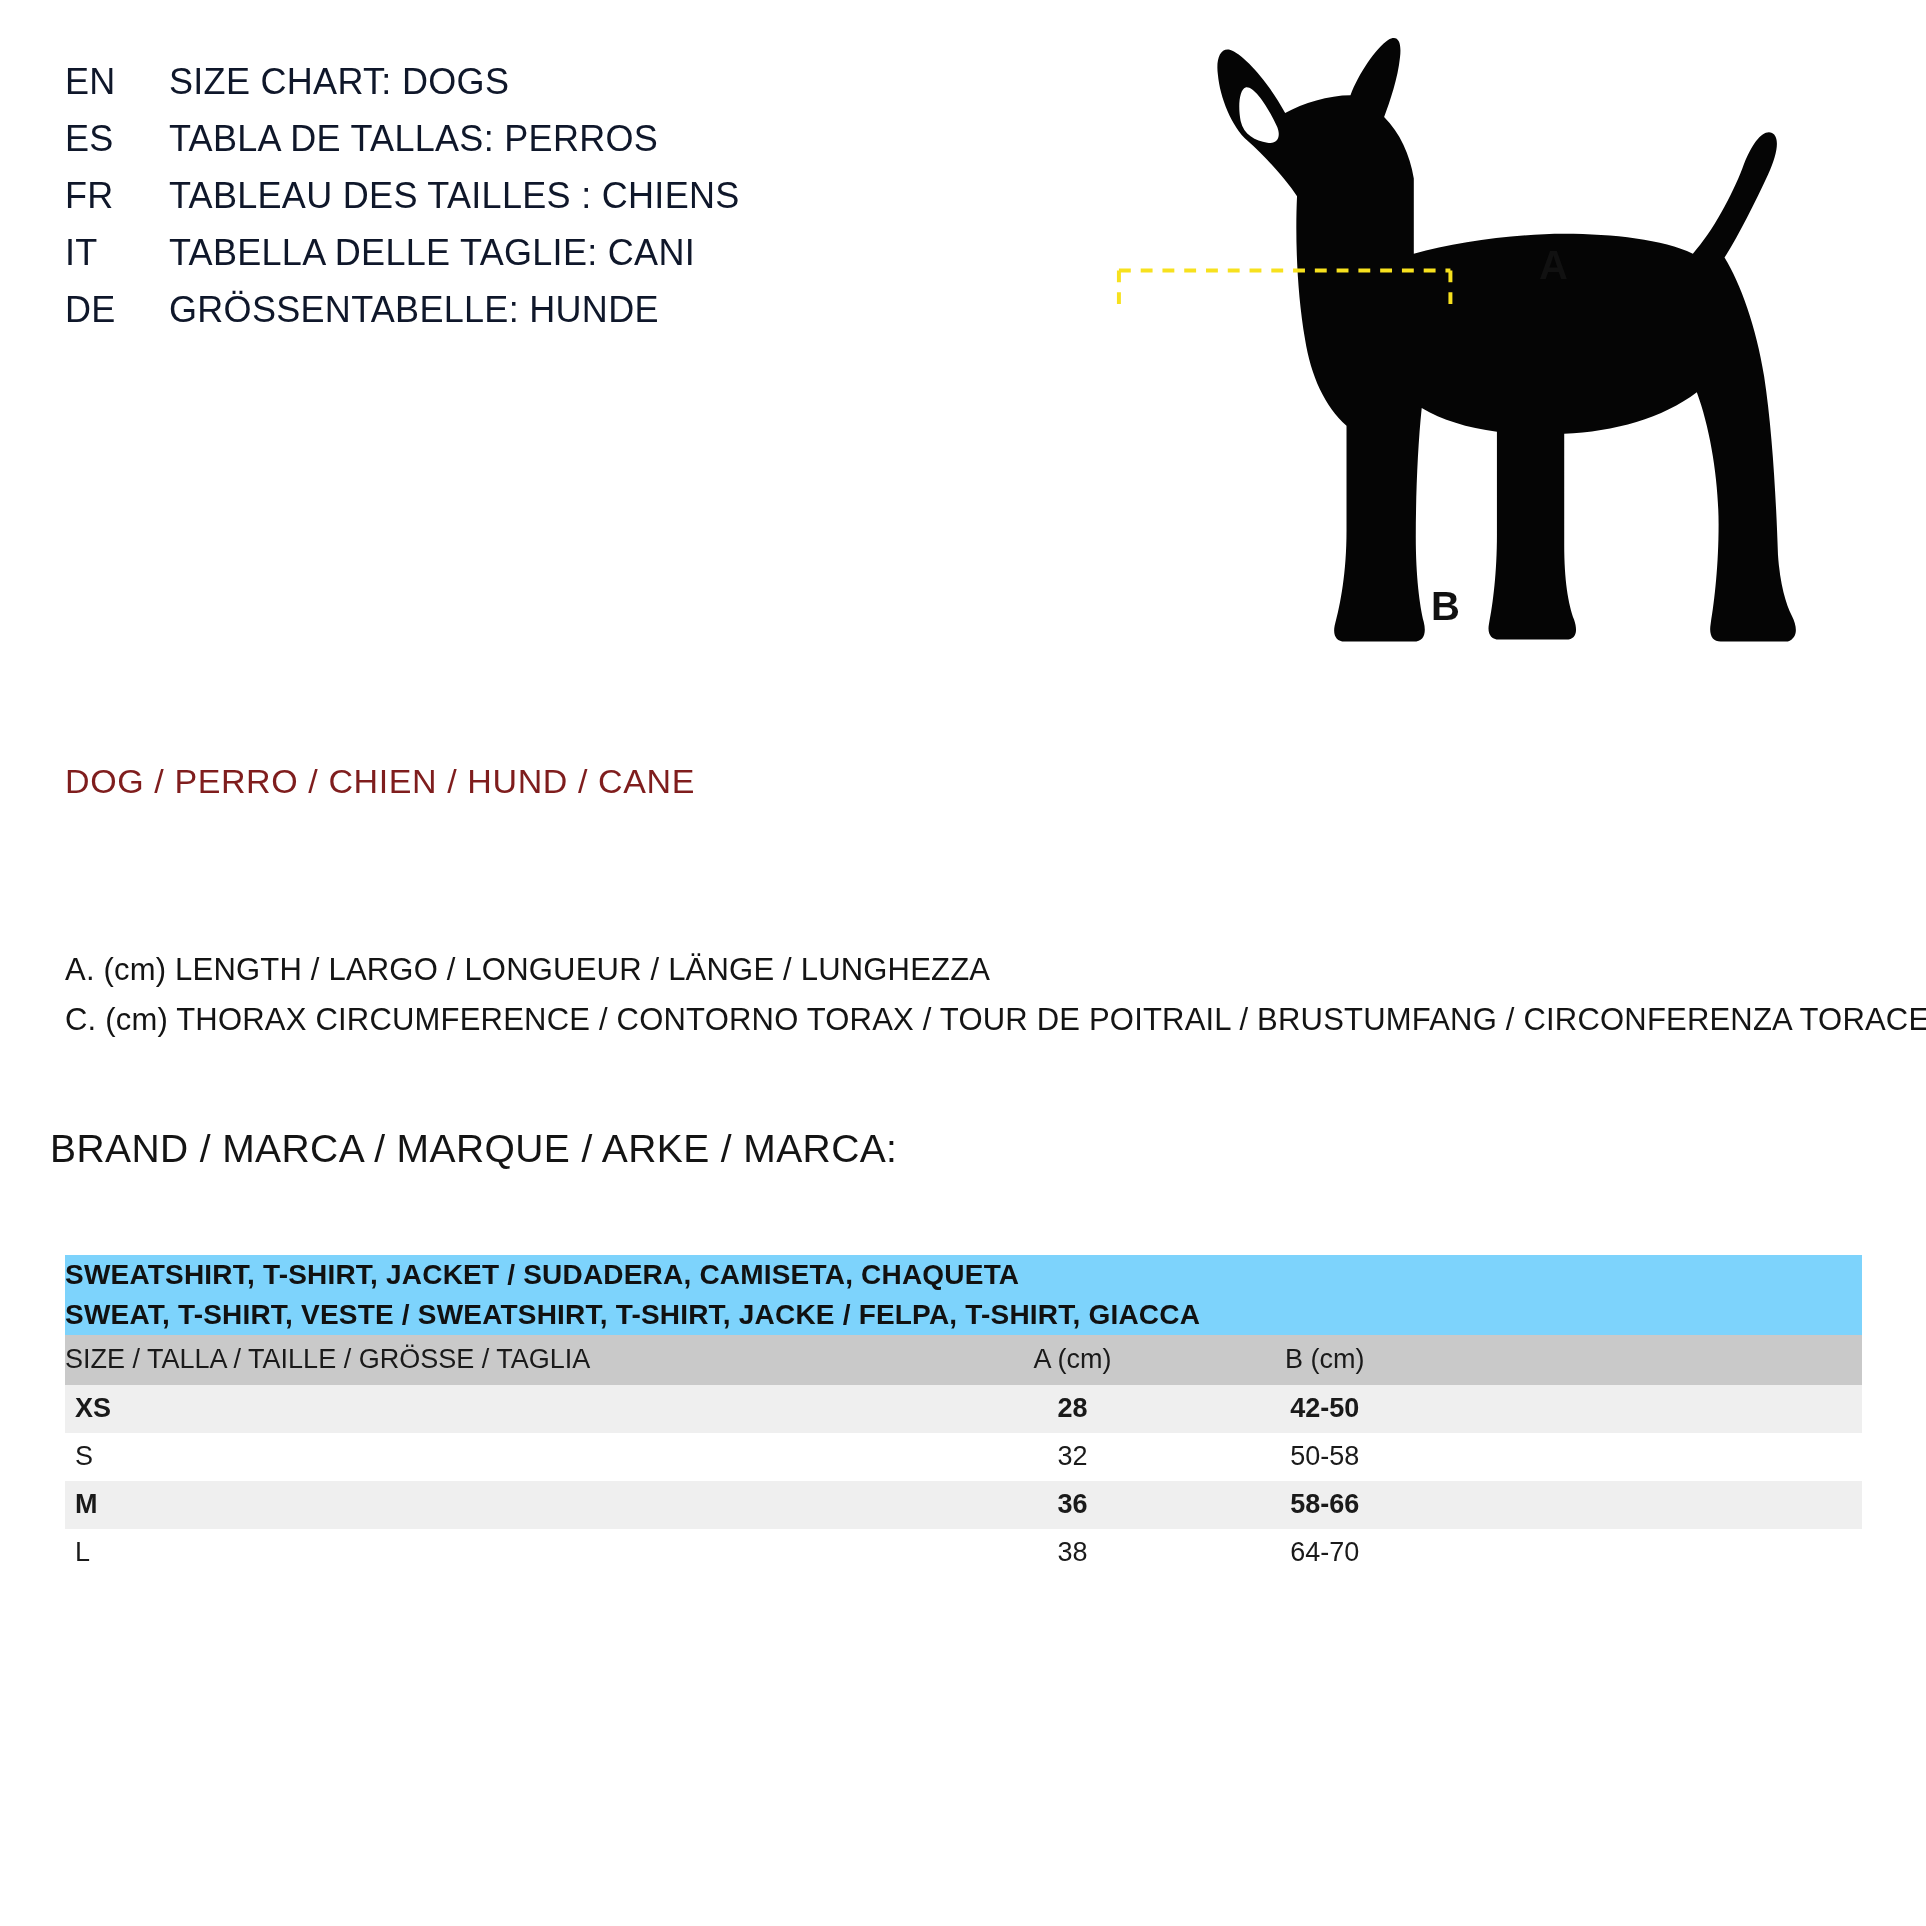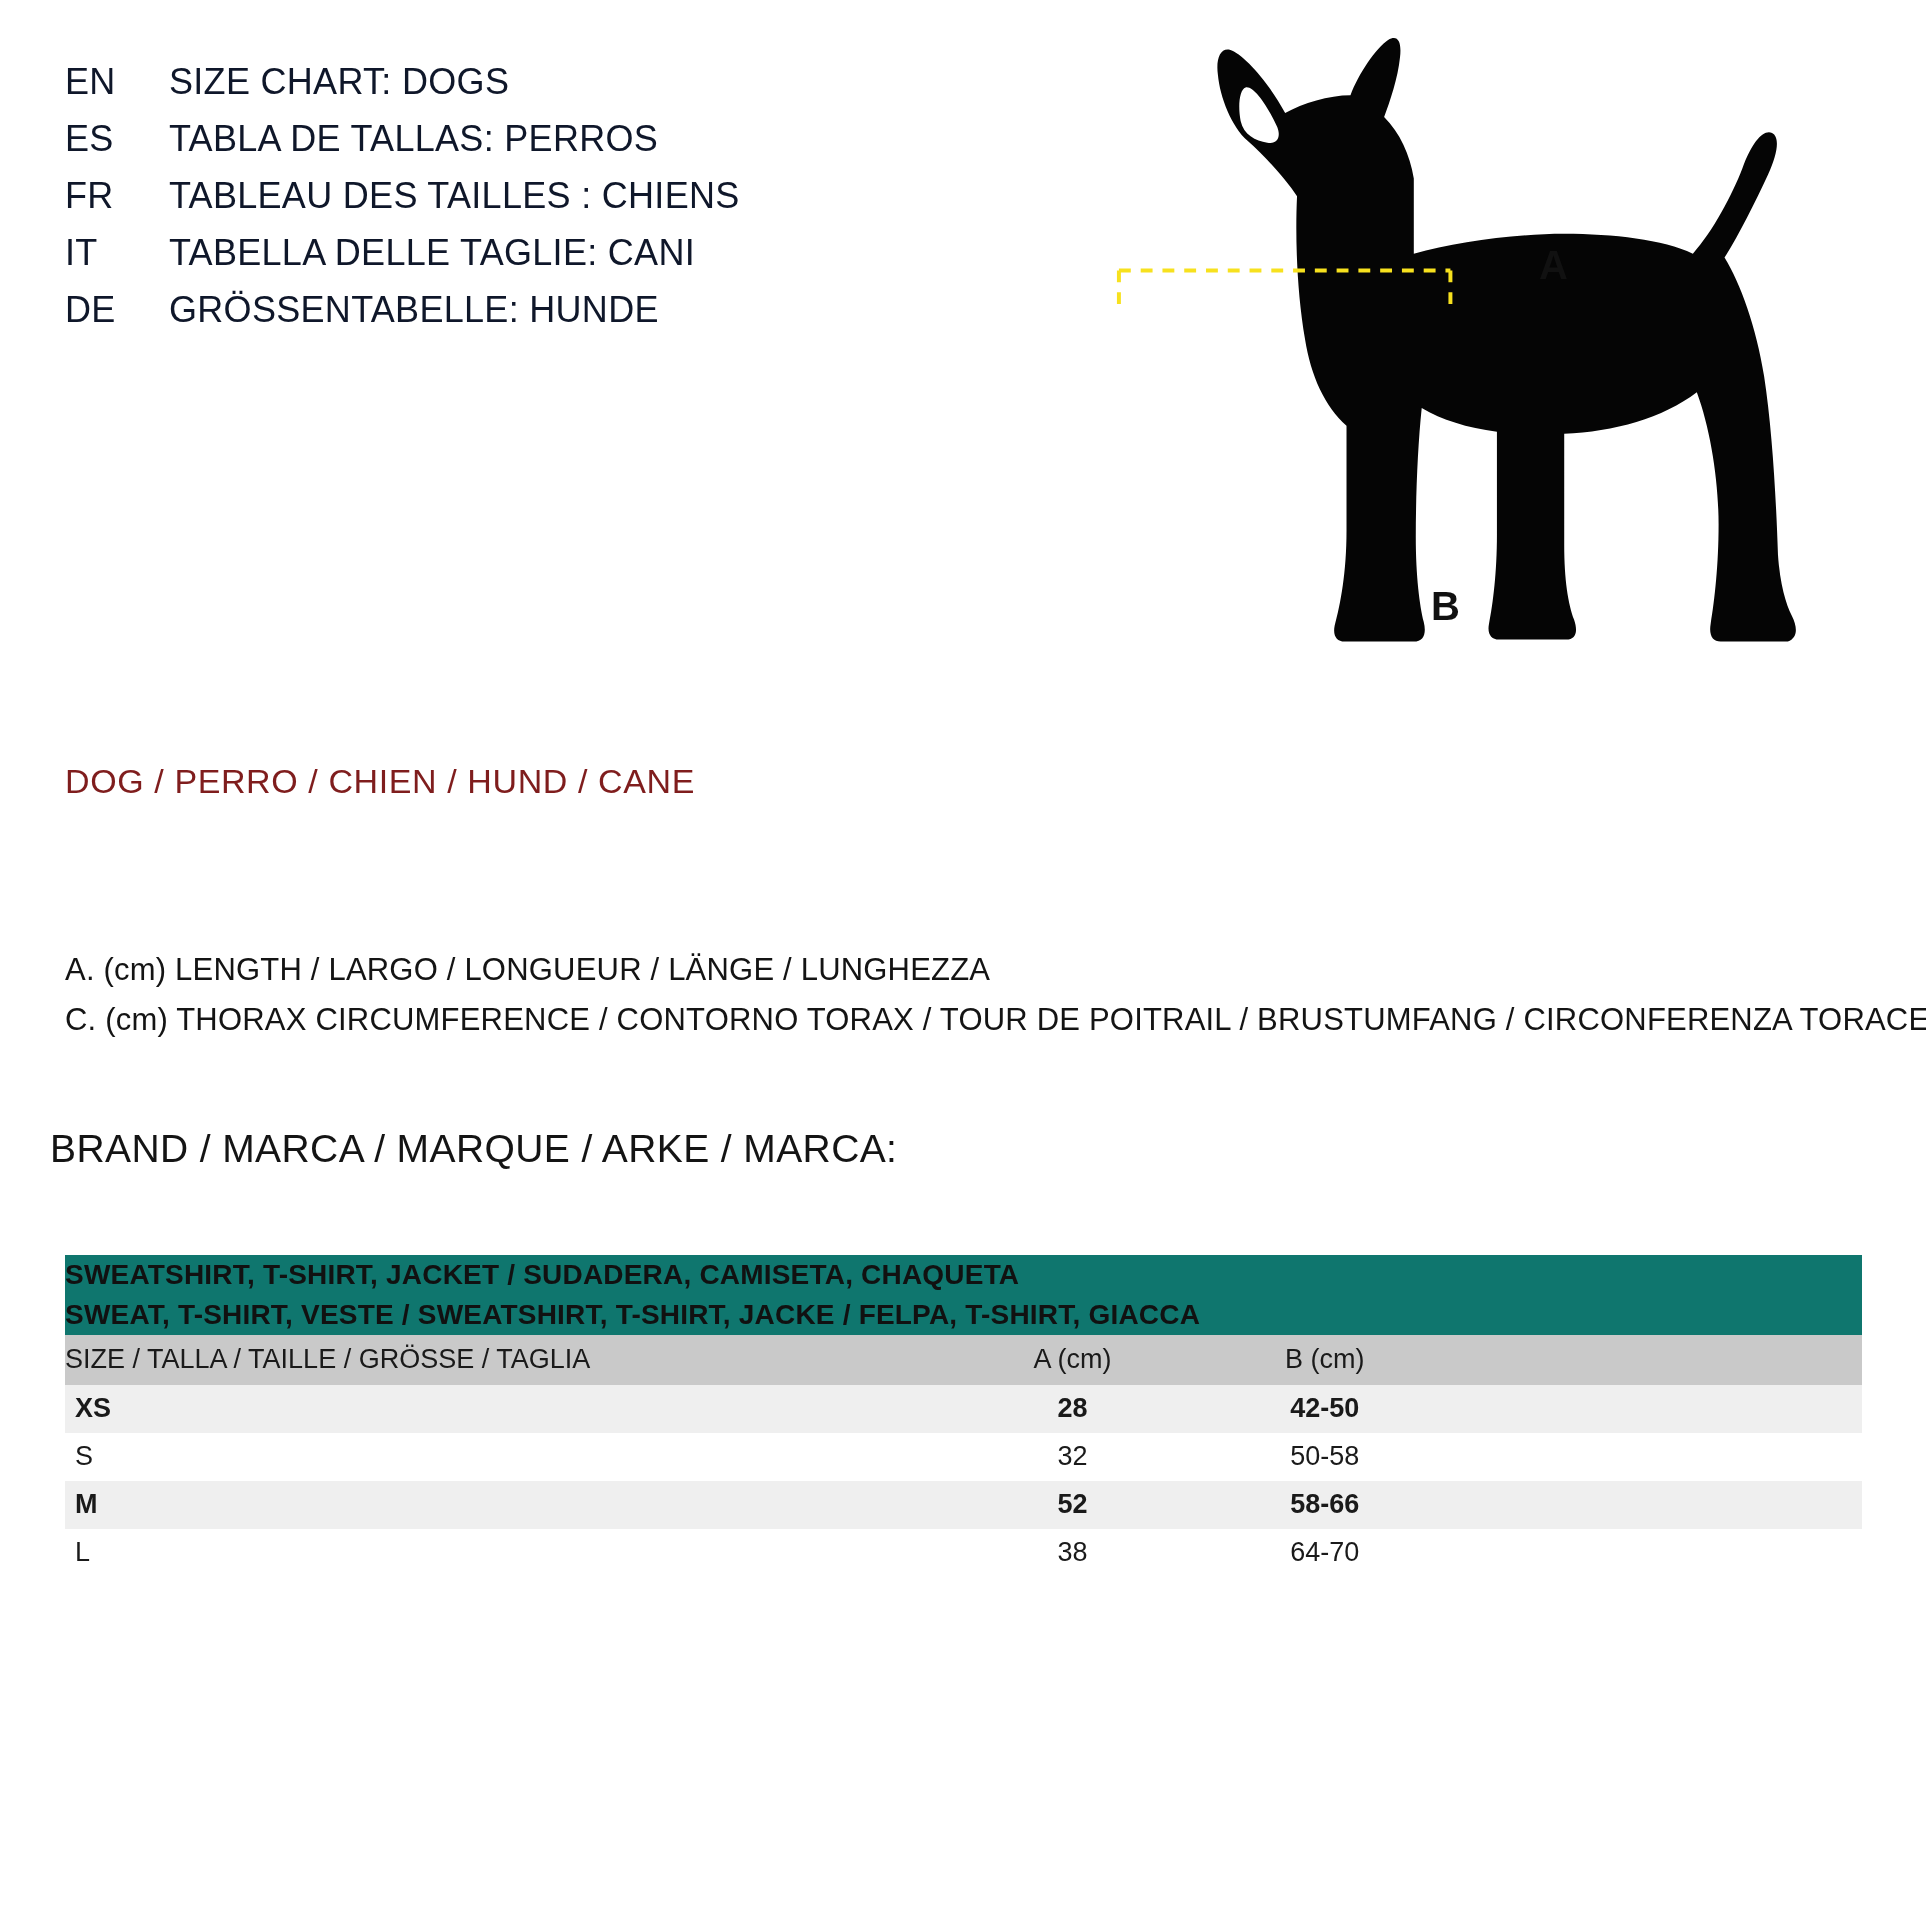--- a/index.html
+++ b/index.html
@@ -99,21 +99,21 @@
     top: 1255px;
     width: 1797px;
     border-collapse: collapse;
     table-layout: fixed;
   }
   .size-table td, .size-table th {
     padding: 0;
     margin: 0;
   }
   .banner-cell {
-    background: #0f766e;
+    background: #7dd3fc;
     padding: 12px 10px 14px 10px;
   }
   .banner-line {
     font-size: 28px;
     font-weight: bold;
     line-height: 1.42;
     color: #111;
     letter-spacing: 0.2px;
     white-space: nowrap;
   }
@@ -277,21 +277,21 @@
       <td></td>
     </tr>
     <tr class="data-row">
       <td>S</td>
       <td class="c-a">32</td>
       <td class="c-b">50-58</td>
       <td></td>
     </tr>
     <tr class="data-row alt">
       <td>M</td>
-      <td class="c-a">52</td>
+      <td class="c-a">36</td>
       <td class="c-b">58-66</td>
       <td></td>
     </tr>
     <tr class="data-row">
       <td>L</td>
       <td class="c-a">38</td>
       <td class="c-b">64-70</td>
       <td></td>
     </tr>
   </tbody>

